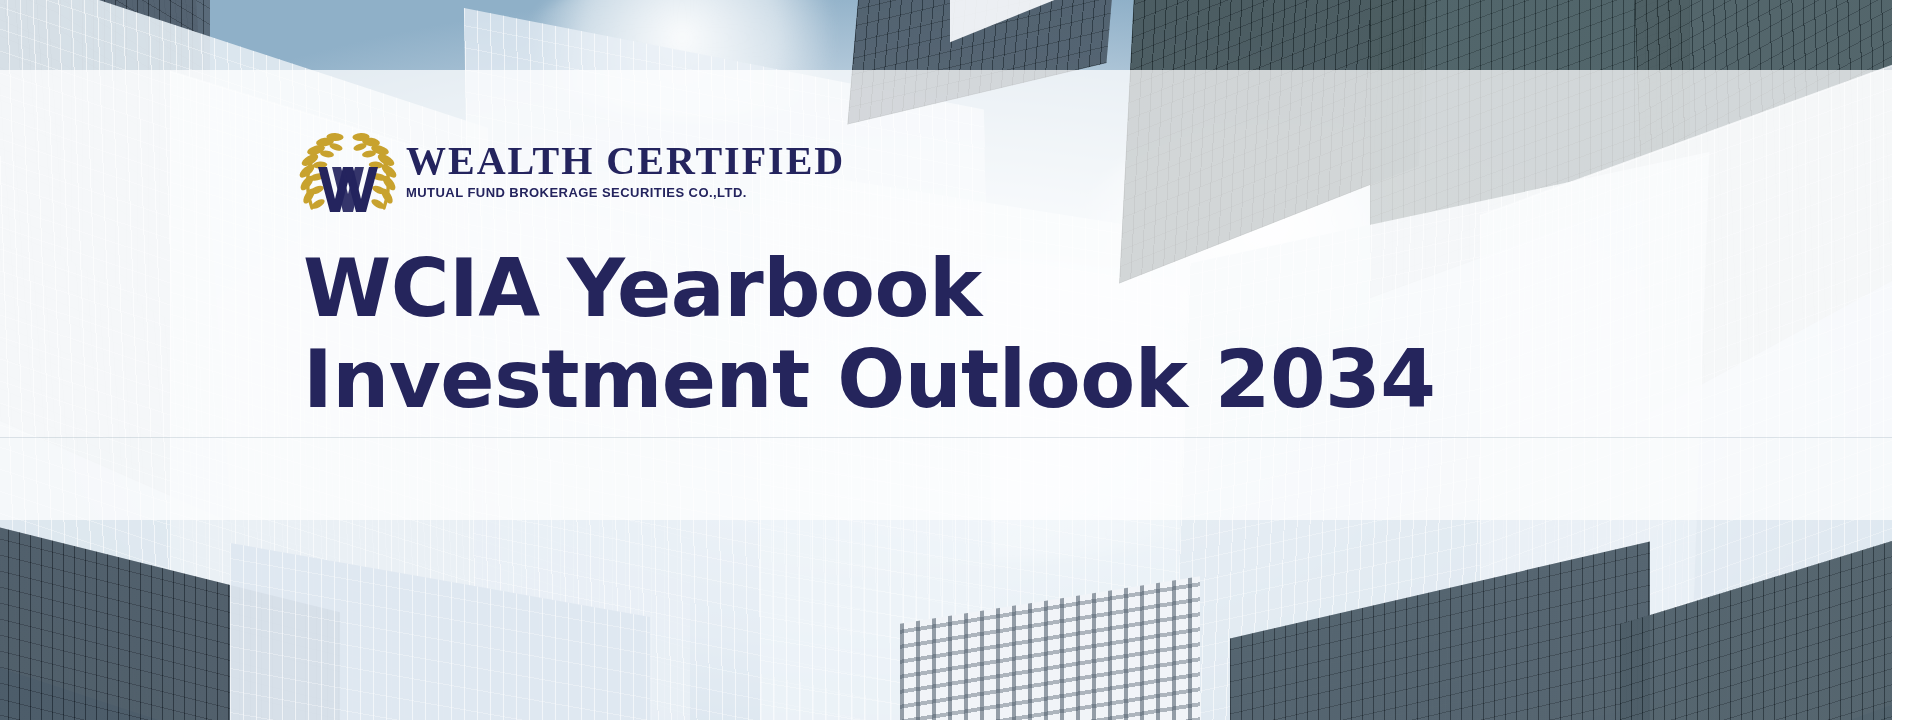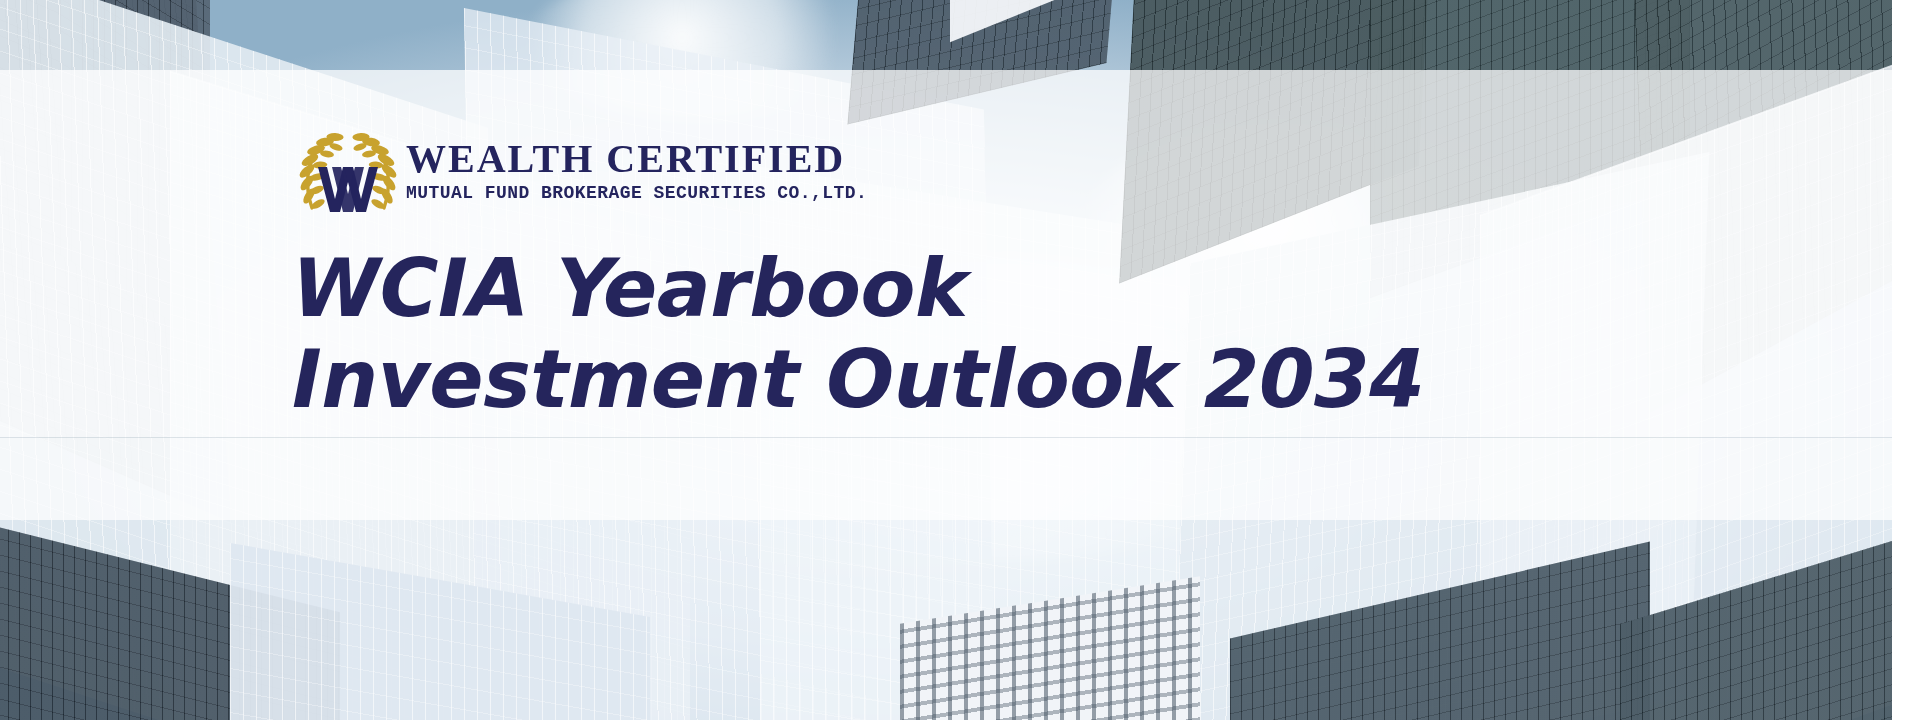--- a/index.html
+++ b/index.html
@@ -104,43 +104,42 @@
   .wordmark {
     font-family: "Liberation Serif", serif;
     font-weight: 700;
     font-size: 40px;
     letter-spacing: 2.0px;
     color: #24245e;
     line-height: 1.02;
     white-space: nowrap;
   }
   .wordmark-sub {
-    font-family: Liberation Mono, monospace;
+    font-family: Liberation Sans, sans-serif;
     font-weight: 700;
-    font-size: 18px;
+    font-size: 13px;
     letter-spacing: 0.45px;
     color: #24245e;
     line-height: 1.1;
     margin-top: 4px;
     white-space: nowrap;
   }
 
   
   .headline {
     position: absolute;
-    left: 292px;
+    left: 303px;
     top: 243px;
     color: #25255c;
     font-family: "DejaVu Sans", sans-serif;
     font-weight: 700;
     font-size: 80px;
     letter-spacing: -0.5px;
     line-height: 91px;
     white-space: nowrap;
-    font-style: italic;
   }
   .headline div { white-space: nowrap; }
 </style>
 </head>
 <body>
 
 <div id="stage">
 
   <div class="photo">
     <div class="sky"></div>

